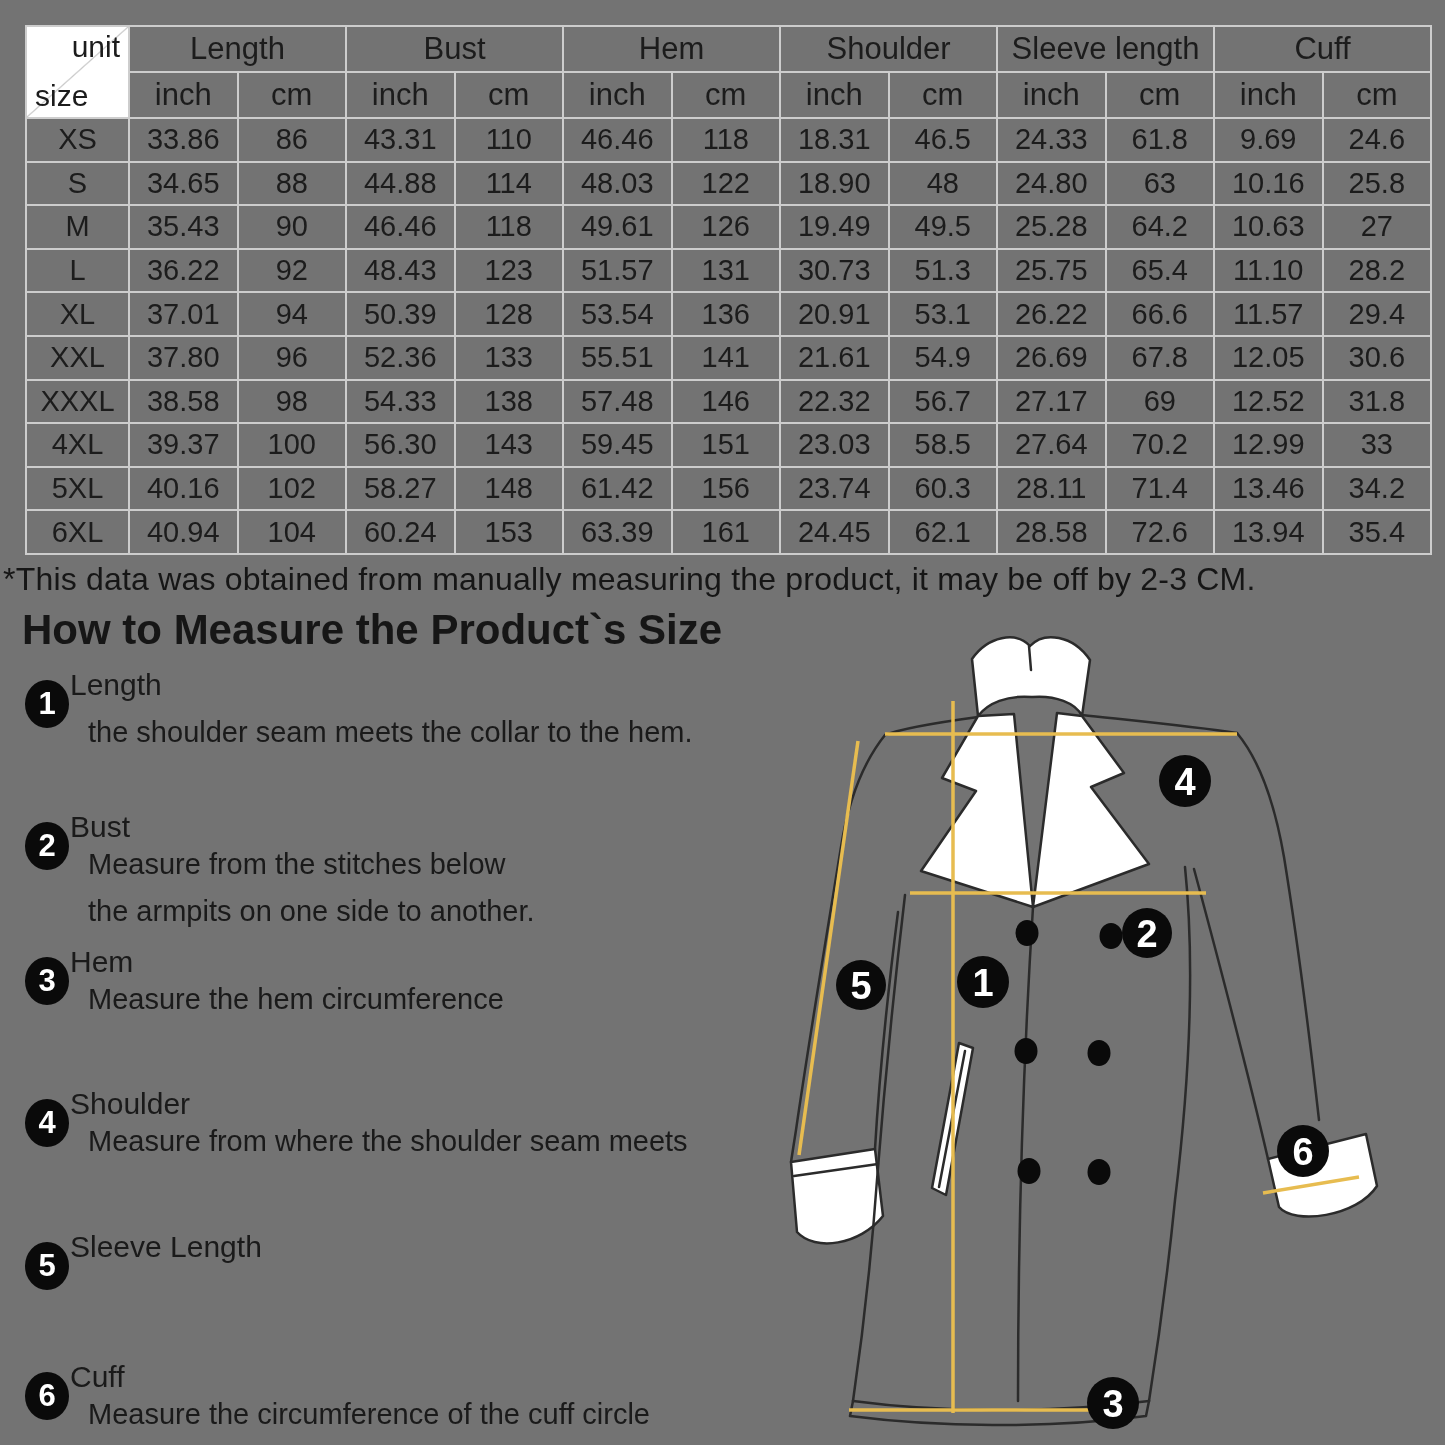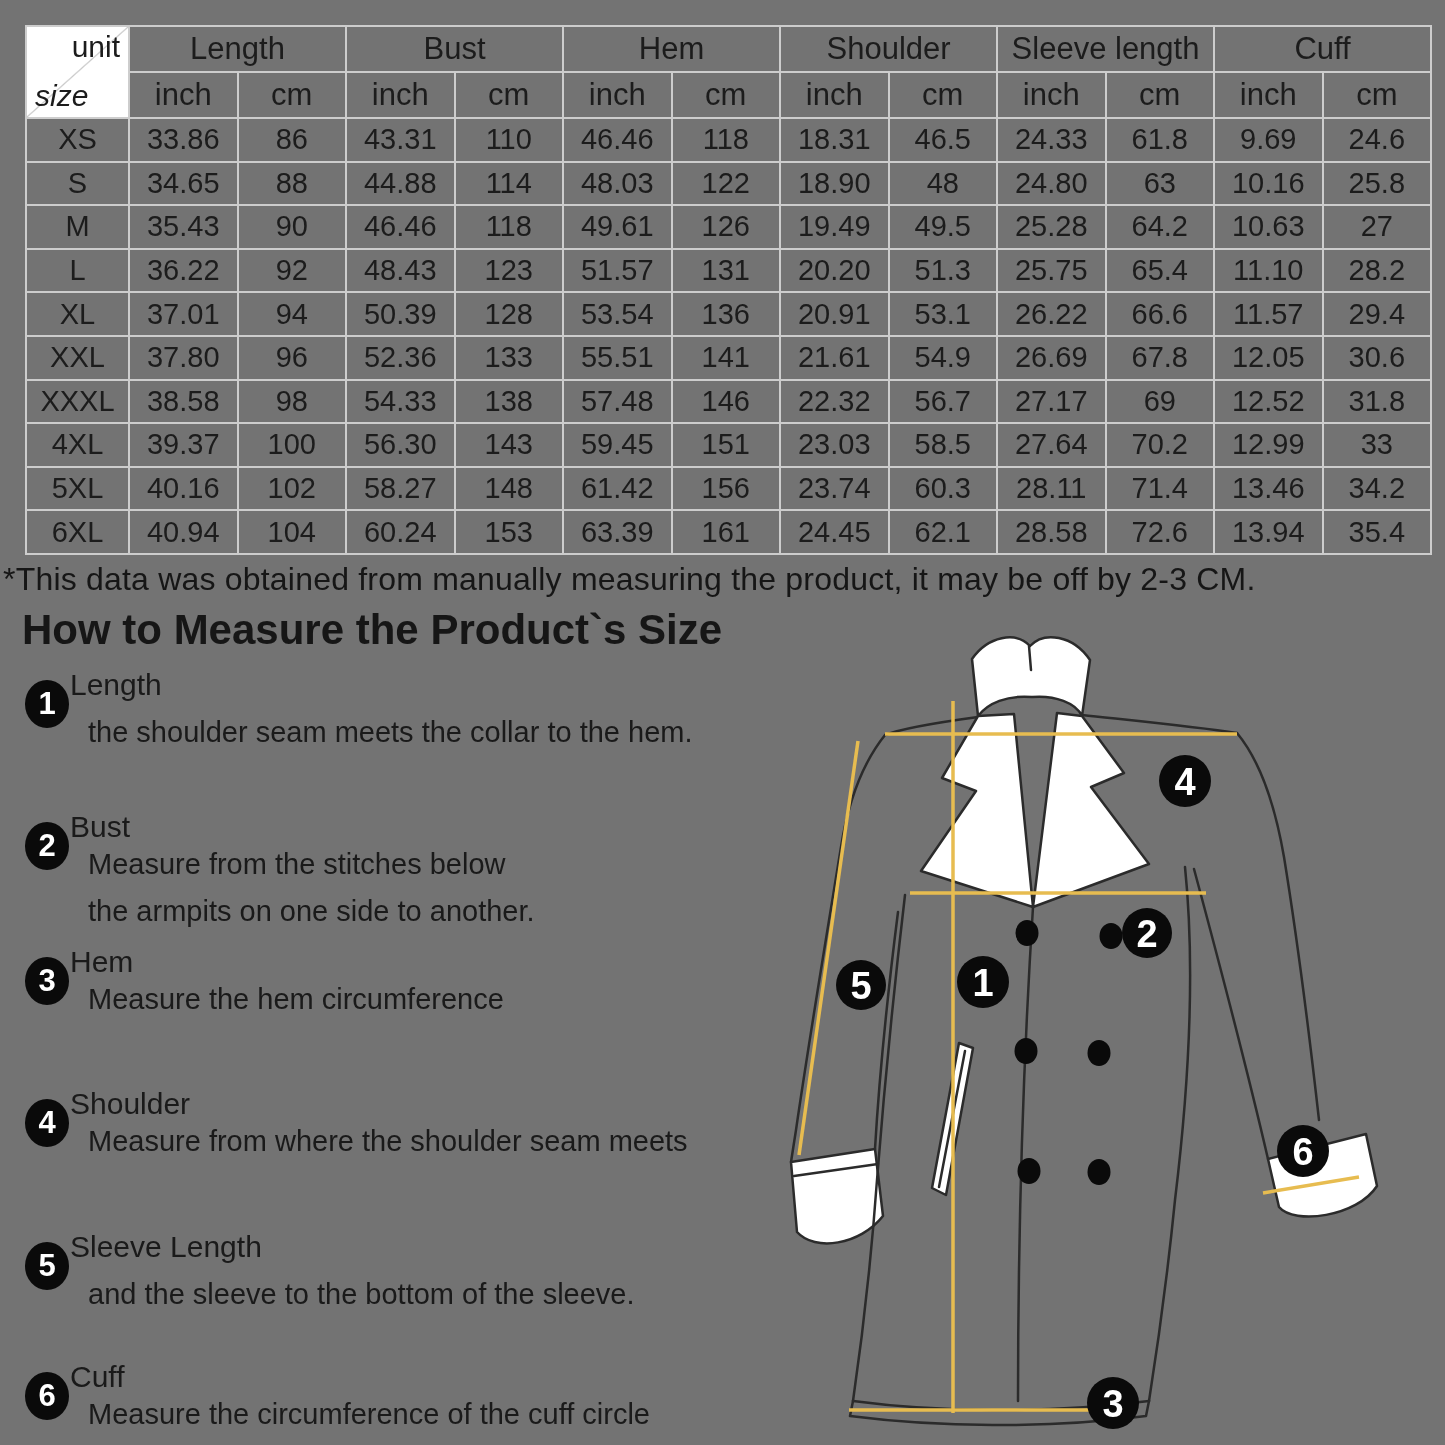--- a/index.html
+++ b/index.html
@@ -9,21 +9,21 @@
   
   .size-table{position:absolute;left:25px;top:25px;width:1405px;border-collapse:collapse;
               table-layout:fixed;}
   .size-table th,.size-table td{border:2px solid #cdcdcd;text-align:center;vertical-align:middle;
               font-weight:400;color:#1c1c1c;padding:0;overflow:hidden;white-space:nowrap;}
   .size-table thead th{font-size:31px;height:44px;}
   .size-table td{font-size:29px;height:41.6px;}
   .corner{position:relative;
           background:linear-gradient(to bottom right,#fff calc(50% - 1.2px),#c9c9c9 50%,#fff calc(50% + 1.2px));}
   .corner .u{position:absolute;top:3px;right:8px;font-size:30px;}
-  .corner .s{position:absolute;bottom:4px;left:8px;font-size:30px;font-style:italic;}
+  .corner .s{position:absolute;bottom:4px;left:8px;font-size:30px;}
 
   
   .note{position:absolute;left:3px;top:561px;width:1440px;font-size:32px;letter-spacing:.2px;color:#161616;}
   .howto-heading{position:absolute;left:22px;top:606px;font-size:42px;font-weight:700;color:#161616;}
 
   
   .measure-item{position:absolute;left:25px;width:700px;}
   .badge{position:absolute;left:0;top:12px;width:44px;height:48px;border-radius:50%;
          background:#0a0a0a;color:#fff;display:flex;align-items:center;justify-content:center;
          font-size:31px;font-weight:700;}
@@ -126,21 +126,21 @@
           <td>27</td>
         </tr>
         <tr>
           <td>L</td>
           <td>36.22</td>
           <td>92</td>
           <td>48.43</td>
           <td>123</td>
           <td>51.57</td>
           <td>131</td>
-          <td>20.20</td>
+          <td>30.73</td>
           <td>51.3</td>
           <td>25.75</td>
           <td>65.4</td>
           <td>11.10</td>
           <td>28.2</td>
         </tr>
         <tr>
           <td>XL</td>
           <td>37.01</td>
           <td>94</td>
@@ -267,21 +267,20 @@
       </span>
     <div class="mi-title">Shoulder</div>
     <div class="mi-line first">Measure from where the shoulder seam meets</div>
   </div>
 
   <div class="measure-item" style="top:1230px">
     <span class="badge">
         <span>5</span>
       </span>
     <div class="mi-title">Sleeve Length</div>
-    <div class="mi-line">and the sleeve to the bottom of the sleeve.</div>
   </div>
 
   <div class="measure-item" style="top:1360px">
     <span class="badge">
         <span>6</span>
       </span>
     <div class="mi-title">Cuff</div>
     <div class="mi-line first">Measure the circumference of the cuff circle</div>
   </div>
 

